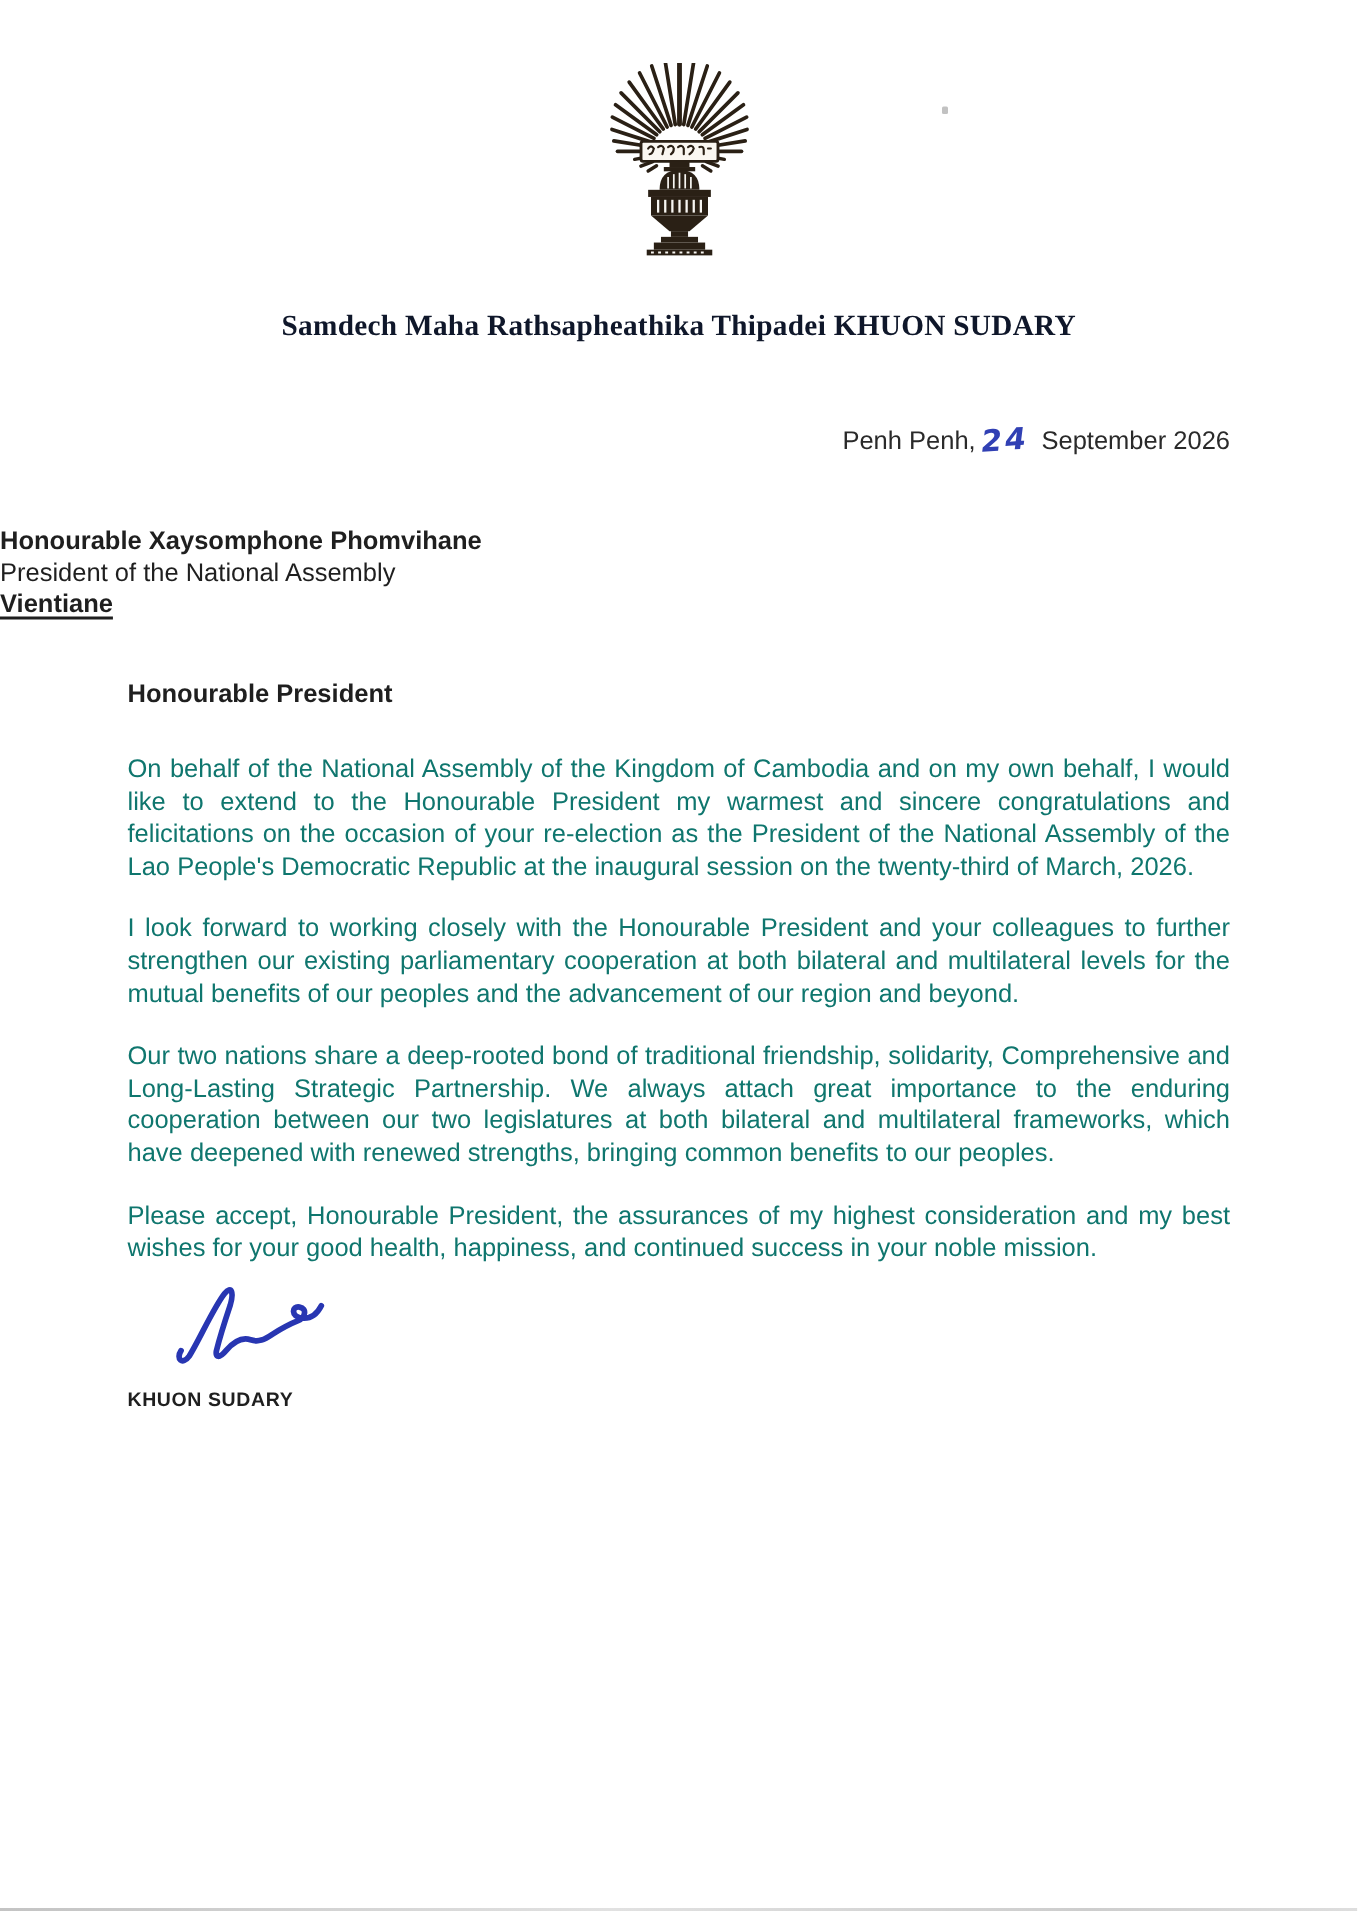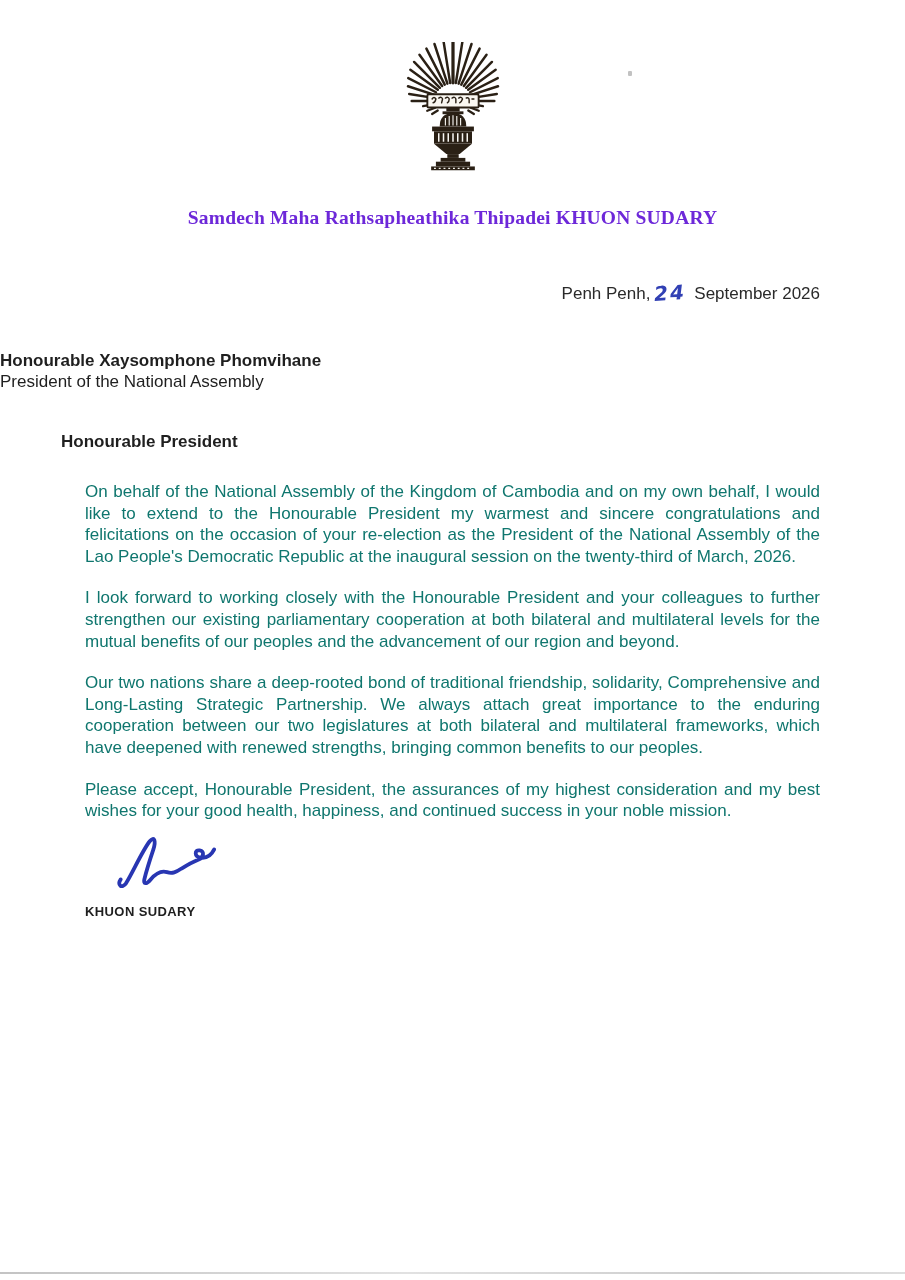--- a/index.html
+++ b/index.html
@@ -16,21 +16,21 @@
     margin:42px auto 0 auto;
     width:118px;height:152px;
     display:block;
   }
   
   .letterhead{
     margin-top:10px;
     text-align:center;
     font-family:"Liberation Serif", serif;
     font-weight:700;
-    color:#6d28d9;
+    color:#0f172a;
     font-size:19.5px;
     line-height:28px;
     letter-spacing:.2px;
   }
   
   .date-row{
     margin-top:48px;
     padding-right:85px;
     text-align:right;
     font-size:17px;
@@ -57,21 +57,21 @@
   .recipient .bold{font-weight:700;}
   .recipient .city{
     font-weight:700;
     text-decoration:underline;
     text-decoration-thickness:2px;
     text-underline-offset:3px;
   }
   
   .salutation{
     margin-top:40px;
-    padding-left:61px;
+    padding-left:85px;
     font-weight:700;
     font-size:17px;
   }
   .para{
     margin:20px 85px 0 85px;
     font-size:17px;
     line-height:21.6px;
     text-align:justify;
     color:#0f766e;
   }
@@ -184,20 +184,21 @@
 
   <div class="letterhead">
     <div>Samdech Maha Rathsapheathika Thipadei KHUON SUDARY</div>
   </div>
 
   <div class="date-row"><span>Penh Penh,</span><span class="handwritten-day">24</span><span>September 2026</span></div>
 
   <div class="recipient">
     <div class="bold">Honourable Xaysomphone Phomvihane</div>
     <div>President of the National Assembly</div>
+    <div><span class="city">Vientiane</span></div>
   </div>
 
   <div class="salutation">Honourable President</div>
 
   <p class="para first">On behalf of the National Assembly of the Kingdom of Cambodia and on my own behalf, I would like to extend to the Honourable President my warmest and sincere congratulations and felicitations on the occasion of your re-election as the President of the National Assembly of the Lao People's Democratic Republic at the inaugural session on the twenty-third of March, 2026.</p>
   <p class="para">I look forward to working closely with the Honourable President and your colleagues to further strengthen our existing parliamentary cooperation at both bilateral and multilateral levels for the mutual benefits of our peoples and the advancement of our region and beyond.</p>
   <p class="para">Our two nations share a deep-rooted bond of traditional friendship, solidarity, Comprehensive and Long-Lasting Strategic Partnership. We always attach great importance to the enduring cooperation between our two legislatures at both bilateral and multilateral frameworks, which have deepened with renewed strengths, bringing common benefits to our peoples.</p>
   <p class="para">Please accept, Honourable President, the assurances of my highest consideration and my best wishes for your good health, happiness, and continued success in your noble mission.</p>
 
   <div class="signature-wrap">

